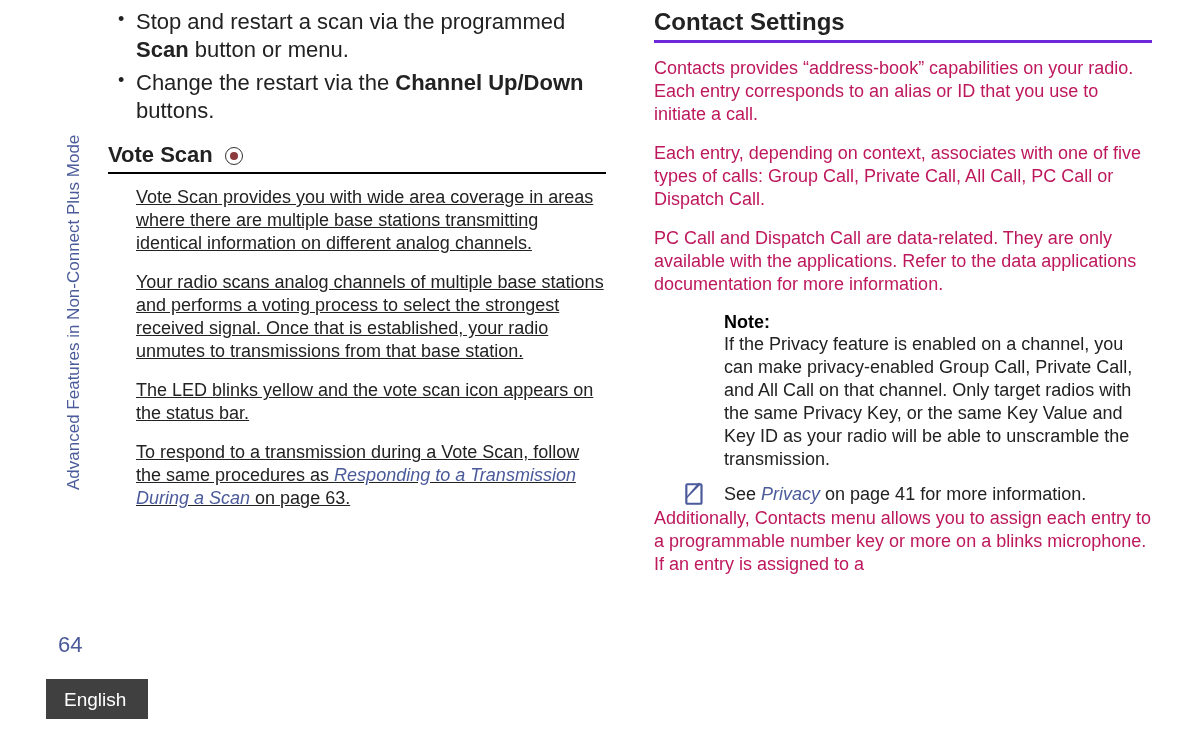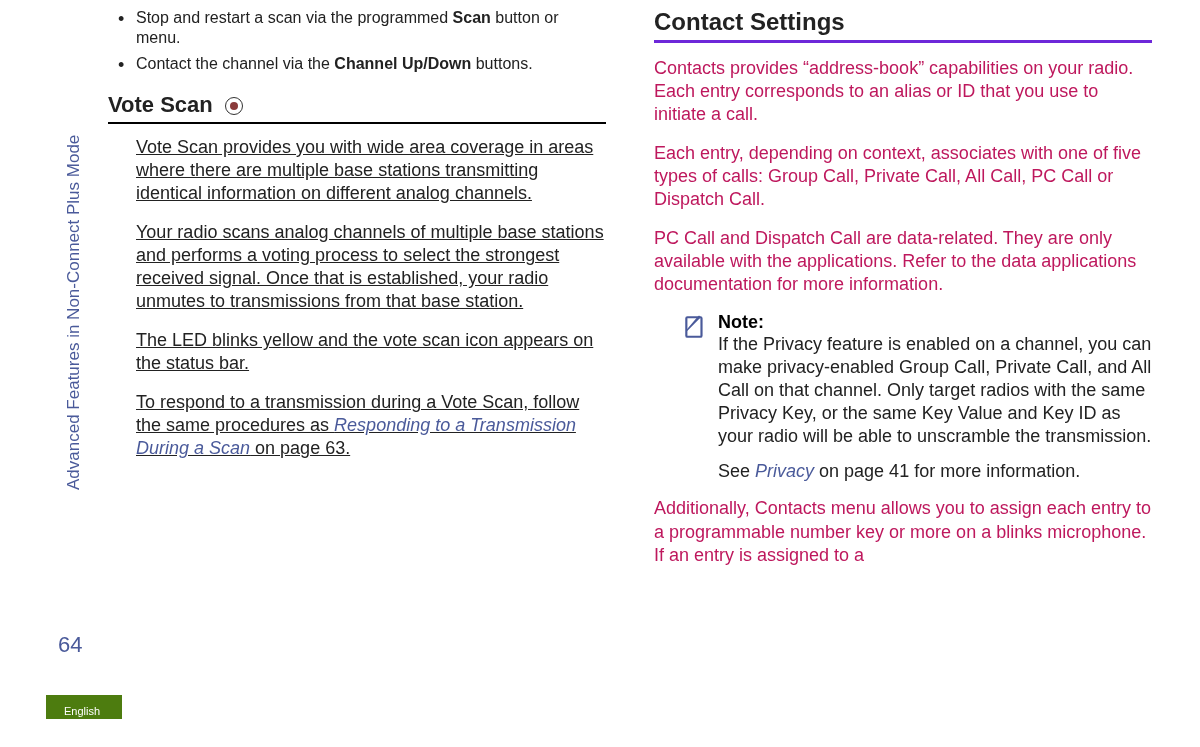--- a/index.html
+++ b/index.html
@@ -26,45 +26,45 @@
       left: 58px;
       top: 632px;
       font-size: 22px;
       font-weight: normal;
       color: #4a5a9a;
     }
     .language-tab {
       position: absolute;
       left: 46px;
       bottom: 28px;
-      background: #4d7c0f;
+      background: #404040;
       color: #fff;
-      padding: 10px 22px 2px 18px;
-      font-size: 11px;
+      padding: 10px 22px 8px 18px;
+      font-size: 19px;
     }
     .content {
       position: absolute;
       left: 100px;
       top: 8px;
       width: 1060px;
       display: flex;
       gap: 32px;
     }
     .col {
       flex: 1;
       padding: 0 8px;
     }
     .bullet-list {
       list-style: none;
       margin-left: 28px;
       margin-bottom: 18px;
     }
     .bullet-list li {
       position: relative;
-      font-size: 16px;
+      font-size: 22px;
       line-height: 1.25;
       margin-bottom: 6px;
       color: #222;
     }
     .bullet-list li::before {
       content: "•";
       position: absolute;
       left: -18px;
       font-size: 18px;
     }
@@ -100,22 +100,23 @@
     .body-text-r {
       font-size: 18px;
       line-height: 1.28;
       margin-bottom: 16px;
       color: #be185d;
     }
     .link { color: #4a5a9a; font-style: italic; }
     .note-block {
       display: flex;
       margin-left: 28px;
-      margin-bottom: 14px;
-      gap: 10px;
+      margin-bottom: 0;
+      gap: 16px;
+      align-items: flex-end;
     }
     .note-icon {
       flex-shrink: 0;
       width: 26px;
       height: 26px;
       margin-top: 2px;
     }
     .note-icon svg { width: 100%; height: 100%; }
     .note-body { flex: 1; }
     .note-label { font-weight: bold; font-size: 18px; }
@@ -146,21 +147,21 @@
 <div class="page-number">64</div>
 <div class="language-tab">English</div>
 
 <div class="content">
   <div class="col">
     <ul class="bullet-list">
       <li>
         <span>Stop and restart a scan via the programmed </span><span class="bold">Scan</span><span> button or menu.</span>
       </li>
       <li>
-        <span>Contact the channel via the </span><span class="bold">Channel Up/Down</span><span> buttons.</span>
+        <span>Change the restart via the </span><span class="bold">Channel Up/Down</span><span> buttons.</span>
       </li>
     </ul>
 
     <div class="section-heading">
       <span>Vote Scan</span>
       <span class="vote-icon"></span>
     </div>
 
     <p class="body-text">Vote Scan provides you with wide area coverage in areas where there are multiple base stations transmitting identical information on different analog channels.</p>
     <p class="body-text">Your radio scans analog channels of multiple base stations and performs a voting process to select the strongest received signal. Once that is established, your radio unmutes to transmissions from that base station.</p>

